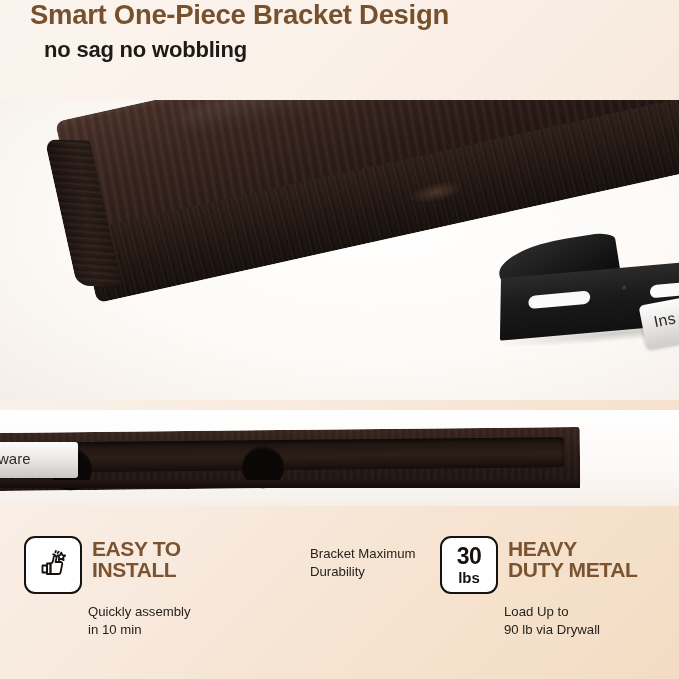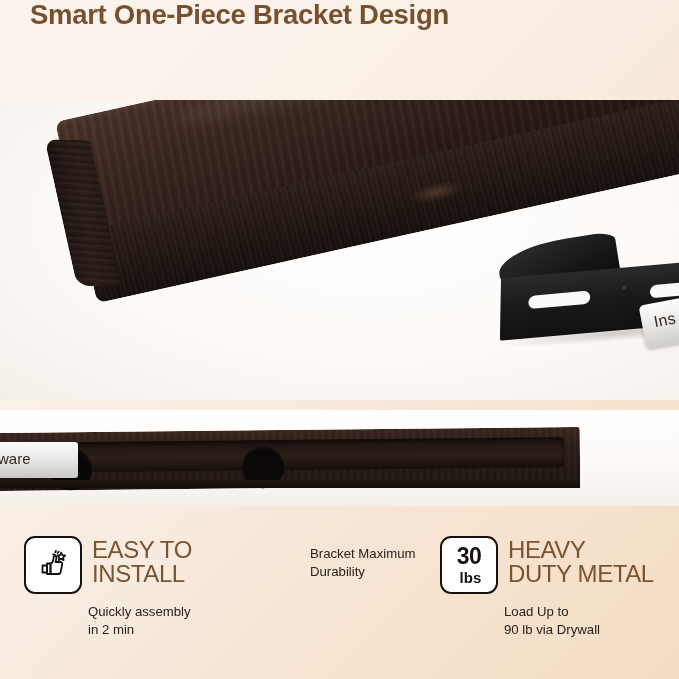--- a/index.html
+++ b/index.html
@@ -327,39 +327,39 @@
     background: #ffffff;
     display: flex;
     align-items: center;
     justify-content: center;
     position: relative;
   }
   .icon-box svg { display: block; }
   .icon-weight {
     display: flex;
     flex-direction: column;
-    align-items: flex-end;
+    align-items: center;
     justify-content: center;
     line-height: 1;
   }
   .icon-weight .num {
     font-size: 23px;
     font-weight: bold;
     color: #16120f;
     letter-spacing: -0.5px;
   }
   .icon-weight .unit {
     font-size: 15px;
     font-weight: bold;
     color: #16120f;
     margin-top: 2px;
   }
   .feature-title {
-    font-size: 24px;
-    font-weight: normal;
+    font-size: 21px;
+    font-weight: bold;
     color: #7a5430;
     line-height: 1.02;
     letter-spacing: -0.4px;
     padding-top: 2px;
     white-space: pre-line;
   }
   .feature-sub {
     margin-top: 9px;
     padding-left: 64px;
     font-size: 13.2px;
@@ -368,20 +368,21 @@
     white-space: pre-line;
   }
 </style>
 </head>
 <body>
 
 <div class="canvas">
 
   <div class="header">
     <h1 class="headline">Smart One-Piece Bracket Design</h1>
+    <h2 class="subhead">no sag no wobbling</h2>
   </div>
 
   <div class="photo-top">
     <div class="vignette"></div>
 
     <div class="slab">
       <div class="slab-top"></div>
       <div class="slab-sheen"></div>
       <div class="slab-front"></div>
       <div class="slab-knot"></div>
@@ -432,21 +433,21 @@
                      L25.2 10.8 L22.8 12.1 L23.25 9.4 L21.3 7.5 L24 7.1 Z"></path>
             <path d="M19.4 4.3 L19.9 2.8"></path>
             <path d="M21.6 5.0 L22.7 3.7"></path>
             <path d="M18.6 6.6 L17.1 6.3"></path>
           </svg>
         </div>
         <div class="feature-title">EASY TO
 INSTALL</div>
       </div>
       <div class="feature-sub">Quickly assembly
-in 2 min</div>
+in 10 min</div>
     </div>
 
     <div class="feature f2">
       <div class="feature-sub">Bracket Maximum
 Durability</div>
     </div>
 
     <div class="feature f3">
       <div class="feature-head">
         <div class="icon-box">

